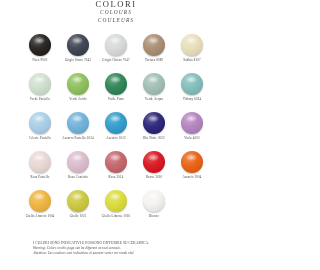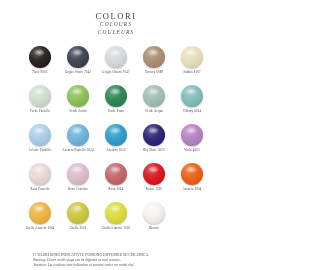--- a/index.html
+++ b/index.html
@@ -18,21 +18,20 @@
   .page {
     position: relative;
     width: 232px;
     height: 270px;
     box-sizing: border-box;
   }
 
   
   .header {
     text-align: center;
-    margin-top: 12px;
   }
   .title-it {
     font-family: "Liberation Serif", serif;
     font-size: 8.5px;
     letter-spacing: 1.6px;
     color: #3a3a3a;
     line-height: 1.1;
   }
   .title-en, .title-fr {
     font-family: "Liberation Serif", serif;

